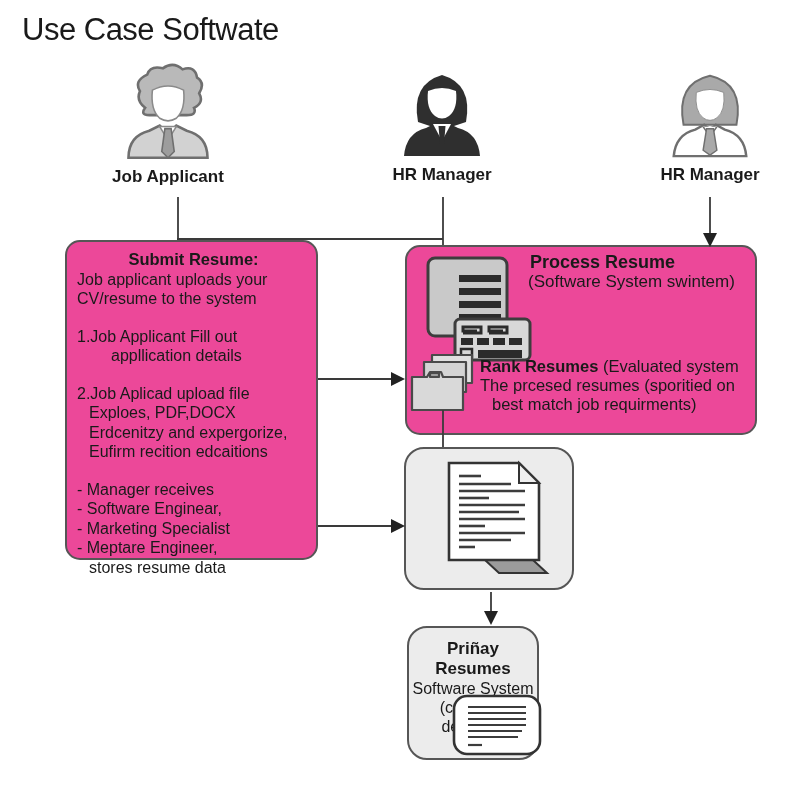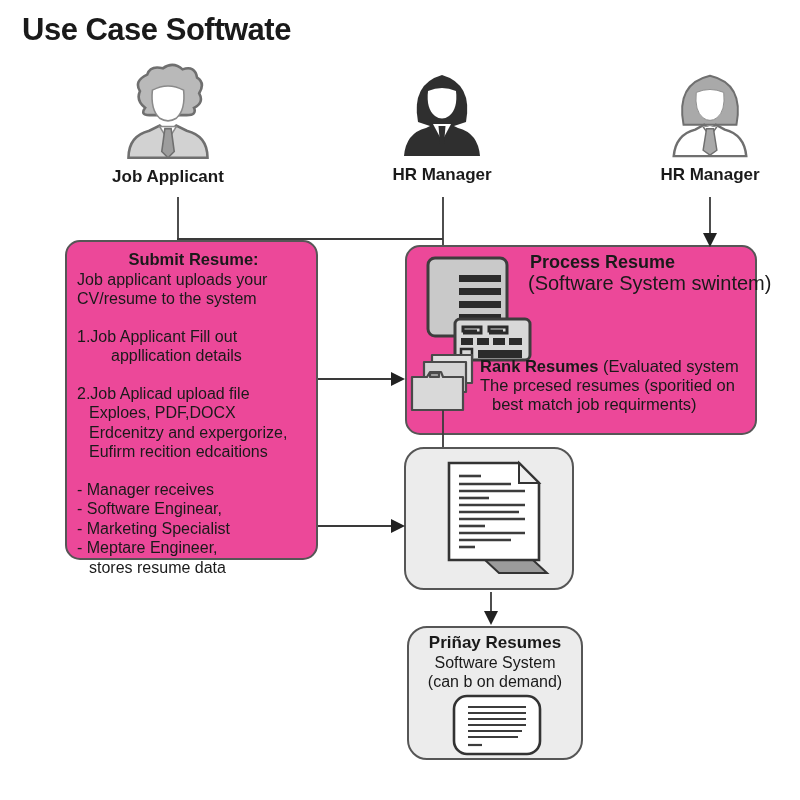--- a/index.html
+++ b/index.html
@@ -3,44 +3,44 @@
 <meta charset="utf-8">
 <style>
   html,body{margin:0;padding:0;}
   body{
     width:800px;height:800px;position:relative;background:#ffffff;
     font-family:"Liberation Sans","DejaVu Sans",sans-serif;color:#1a1a1a;
     overflow:hidden;
   }
   .abs{position:absolute;}
   
-  #page-title{left:22px;top:12px;font-size:31px;font-weight:bold;letter-spacing:-0.5px;}
+  #page-title{left:22px;top:12px;font-size:31px;font-weight:normal;letter-spacing:-0.5px;}
   
   .actor{width:170px;text-align:center;}
   .actor svg{display:block;margin:0 auto;}
   .actor-label{font-size:17px;font-weight:bold;margin-top:3px;}
   #actor-1{left:83px;top:60px;}
   #actor-2{left:357px;top:62px;}
   #actor-3{left:625px;top:64px;}
   
   .node{box-sizing:border-box;border:2px solid #565656;border-radius:15px;background:#ec4899;}
   .node.gray{background:#ececec;border-radius:20px;}
   #submit-box{left:65px;top:240px;width:253px;height:320px;padding:8px 6px 0 10px;font-size:16px;line-height:19.5px;}
   #submit-box .box-heading{text-align:center;font-weight:bold;font-size:16.5px;}
   .ln{white-space:nowrap;}
   .ind1{padding-left:34px;}
   .ind2{padding-left:12px;}
   .gap-before{margin-top:18px;}
   #process-box{left:405px;top:245px;width:352px;height:190px;}
   #process-title{left:530px;top:252px;font-size:18px;font-weight:bold;}
-  #process-sub{left:528px;top:272px;font-size:20px;}
+  #process-sub{left:528px;top:272px;font-size:17px;}
   #rank-text{left:480px;top:357px;width:270px;font-size:16.5px;line-height:19px;}
   #rank-text .b{font-weight:bold;}
   #resume-box{left:404px;top:447px;width:170px;height:143px;}
-  #output-box{left:407px;top:626px;width:176px;height:134px;text-align:center;padding-top:5px;box-sizing:border-box;}
+  #output-box{left:407px;top:626px;width:132px;height:134px;text-align:center;padding-top:11px;box-sizing:border-box;}
   #output-box .box-heading{font-weight:bold;font-size:17px;line-height:20px;}
   #output-box .ln{font-size:16px;line-height:19px;white-space:normal;}
   
   #process-icons{left:425px;top:255px;}
   #rank-icon{left:406px;top:353px;}
   #resume-icon{left:441px;top:460px;}
   #output-icon{left:452px;top:694px;}
   
   #connectors{left:0;top:0;pointer-events:none;z-index:6;}
 </style>

